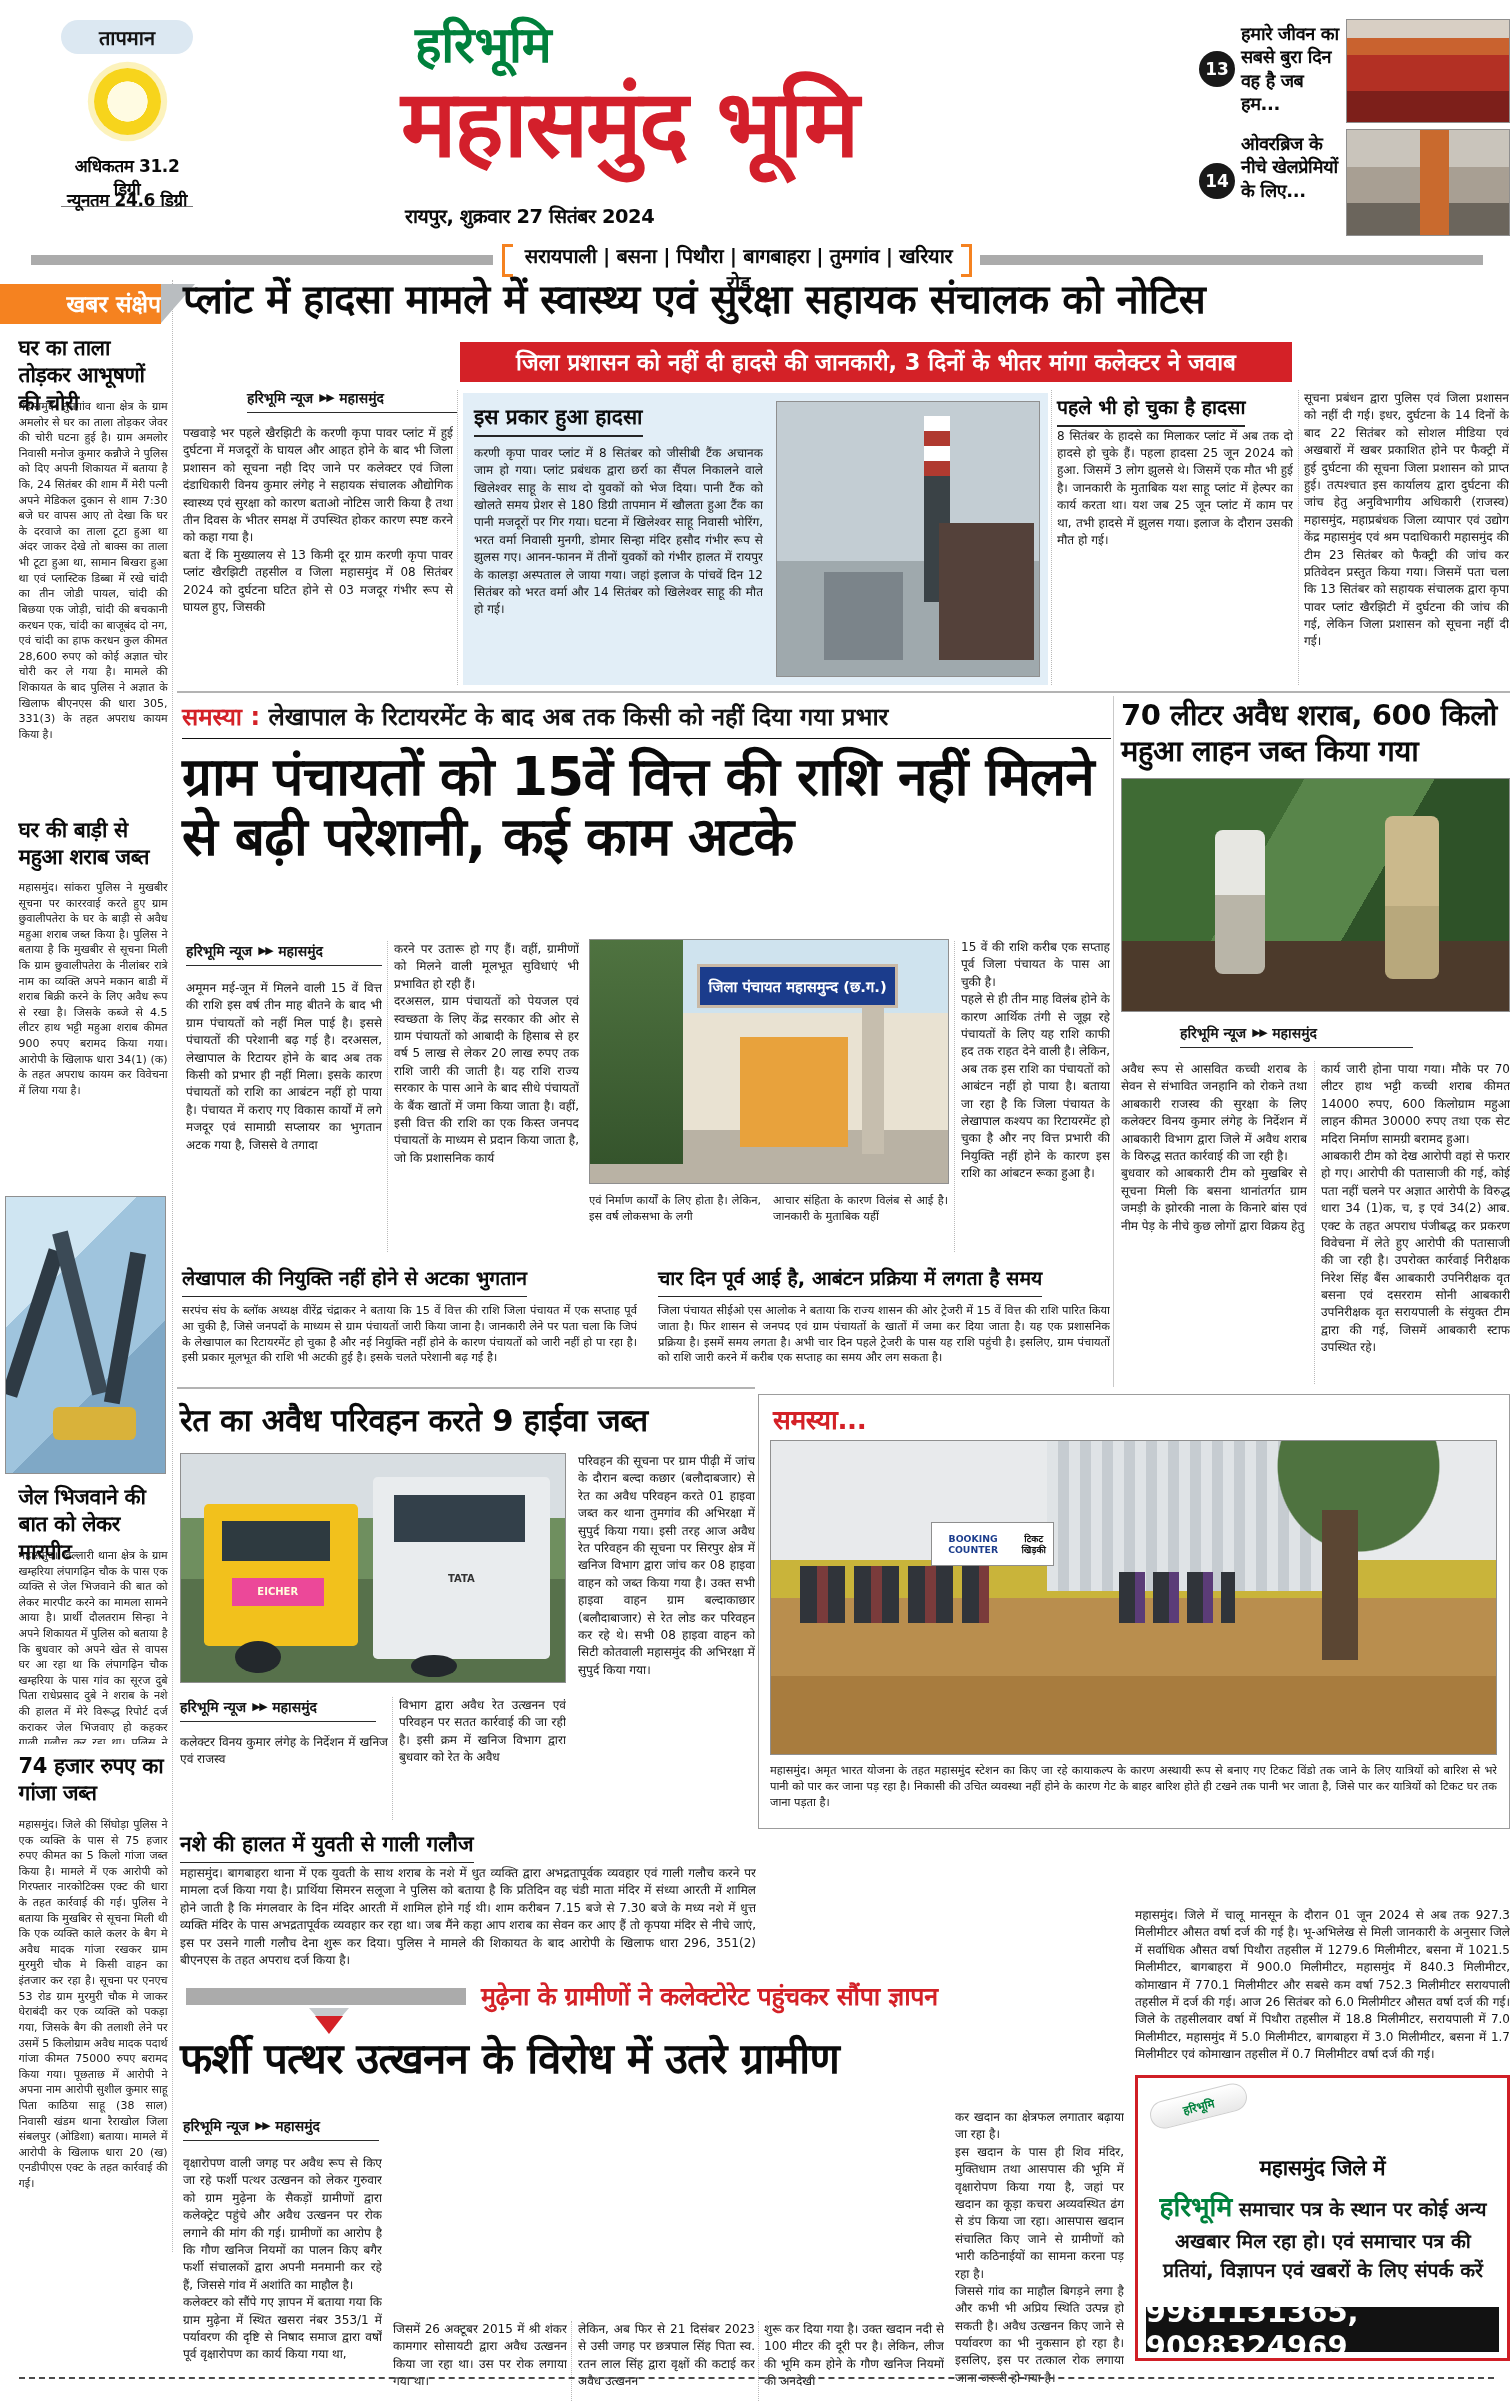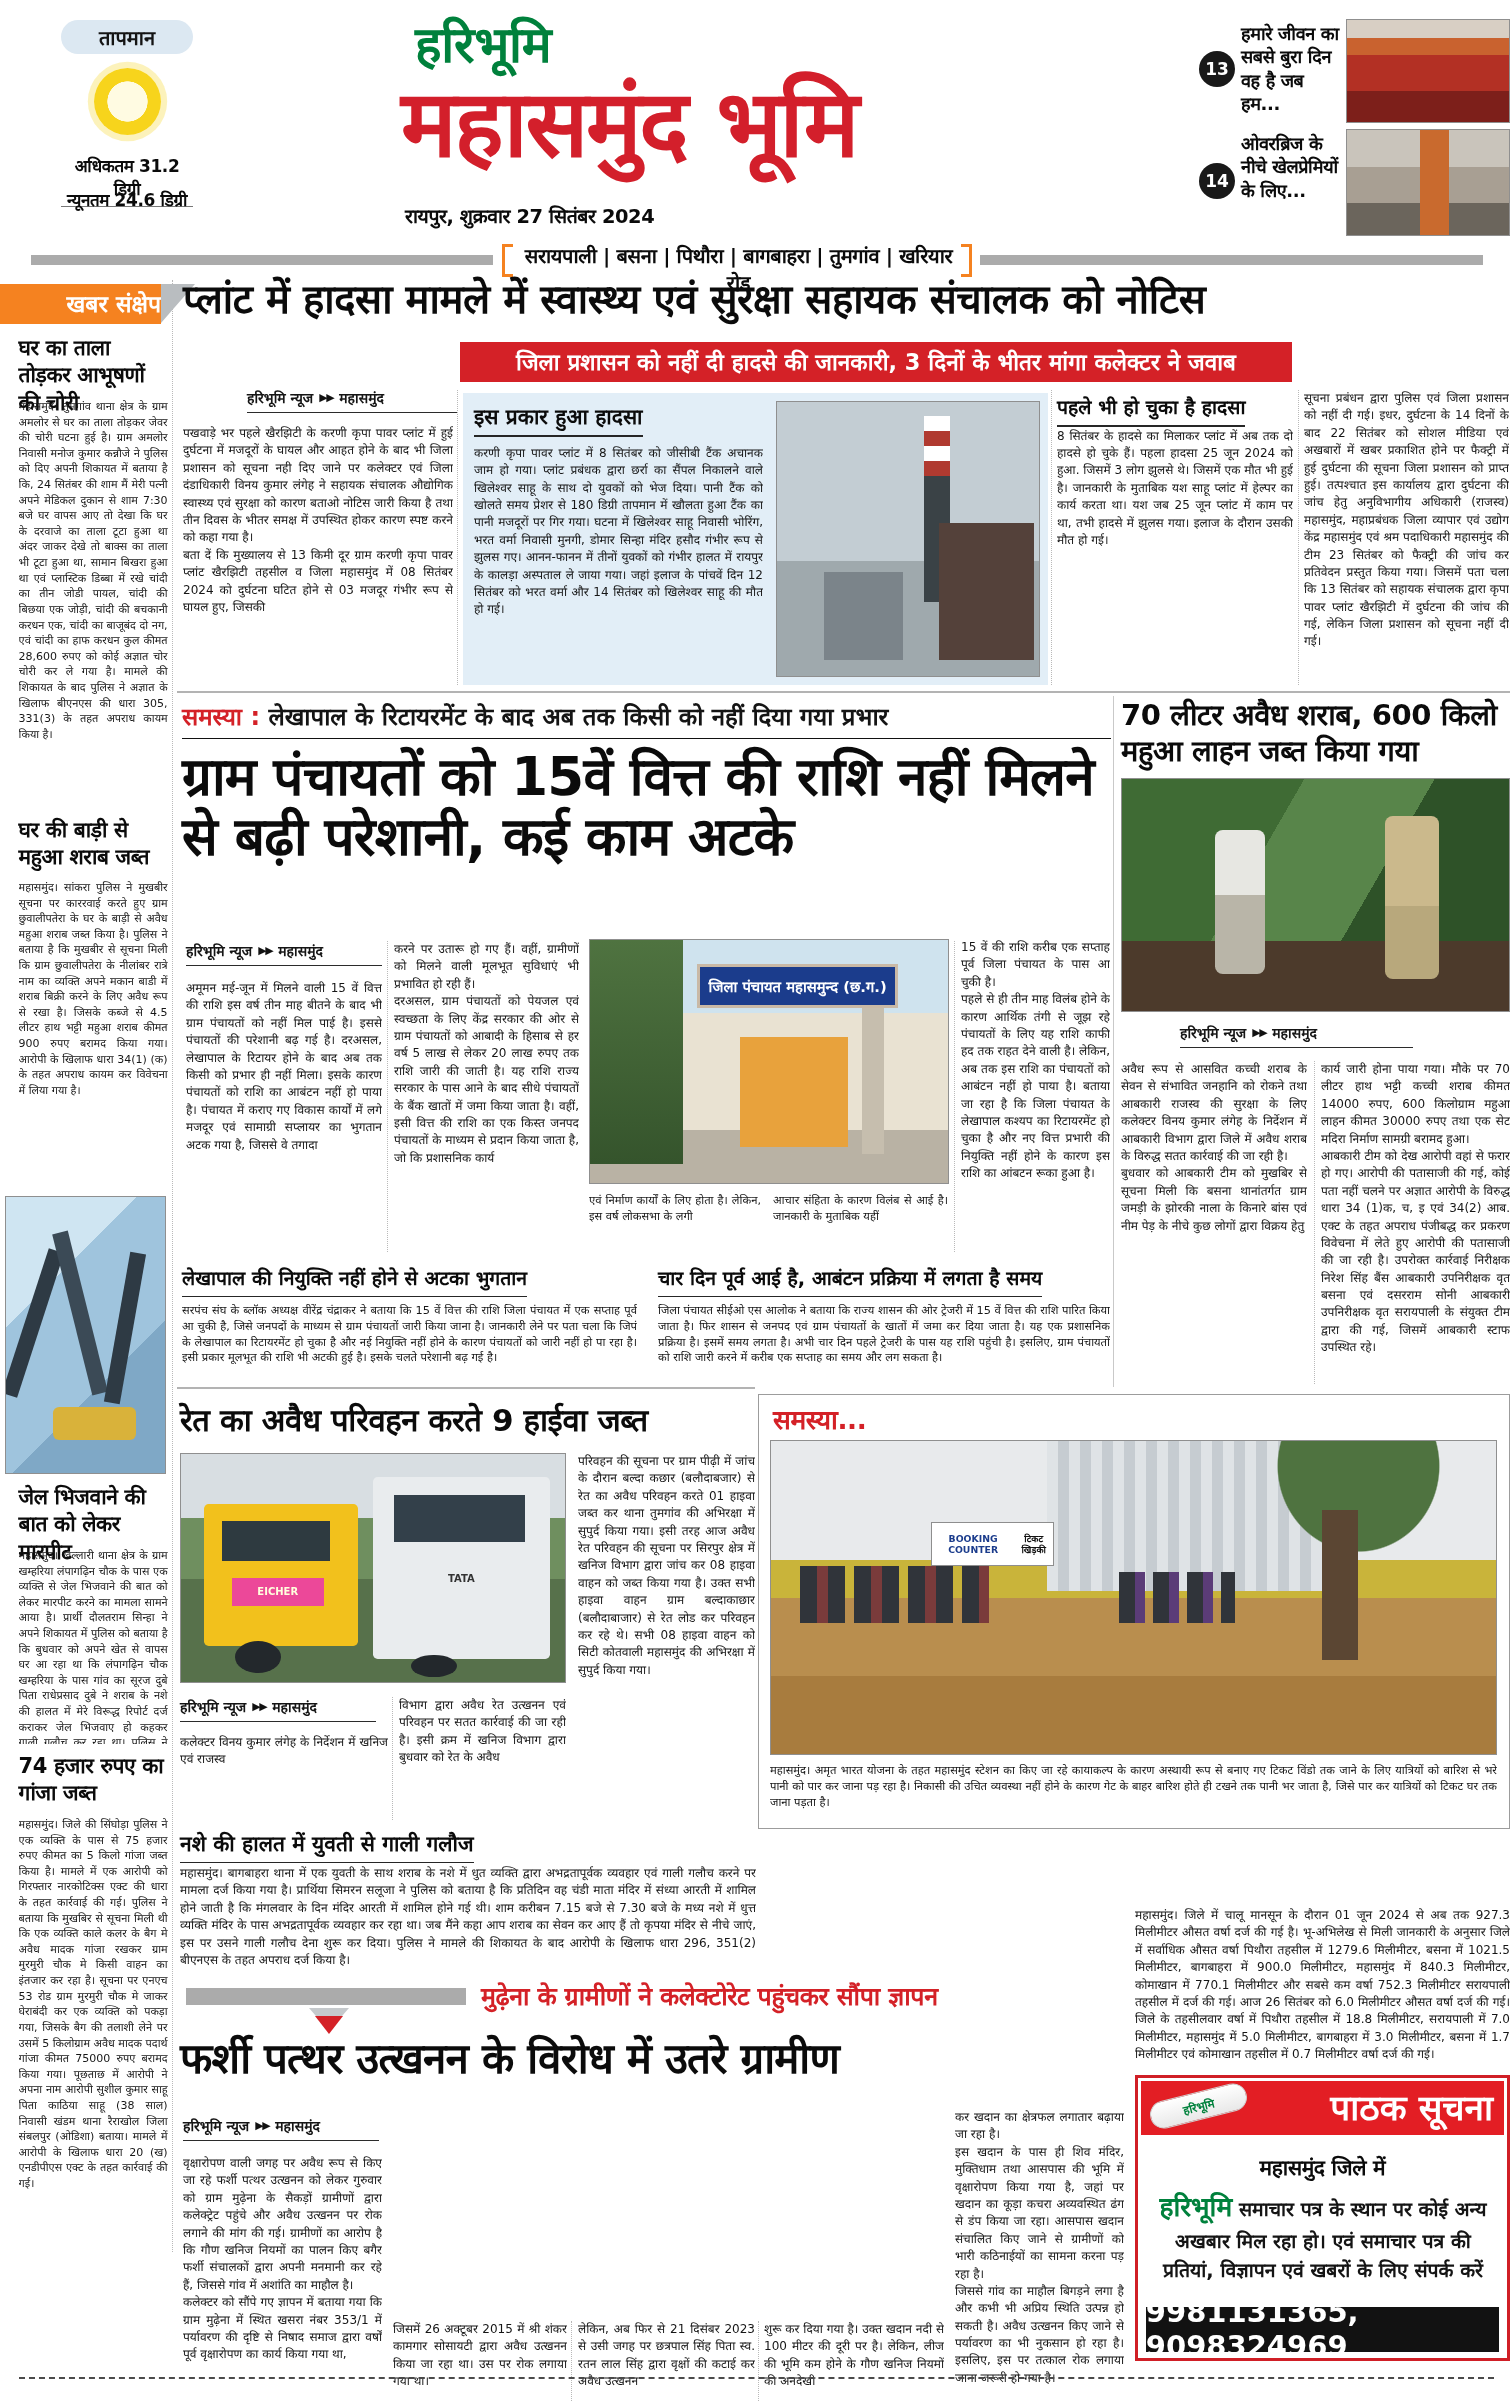--- a/index.html
+++ b/index.html
@@ -239,21 +239,20 @@
   <div class="abs bt" style="left:578px;top:2321px;width:177px;height:80px">लेकिन, अब फिर से 21 दिसंबर 2023 से उसी जगह पर छत्रपाल सिंह पिता स्व. रतन लाल सिंह द्वारा वृक्षों की कटाई कर अवैध उत्खनन</div>
   <div class="vdot" style="left:758px;top:2321px;height:80px"></div>
   <div class="abs bt" style="left:764px;top:2321px;width:180px;height:80px">शुरू कर दिया गया है। उक्त खदान नदी से 100 मीटर की दूरी पर है। लेकिन, लीज की भूमि कम होने के गौण खनिज नियमों की अनदेखी</div>
   <div class="abs bt" style="left:955px;top:2109px;width:169px;height:293px">कर खदान का क्षेत्रफल लगातार बढ़ाया जा रहा है।
 इस खदान के पास ही शिव मंदिर, मुक्तिधाम तथा आसपास की भूमि में वृक्षारोपण किया गया है, जहां पर खदान का कूड़ा कचरा अव्यवस्थित ढंग से डंप किया जा रहा। आसपास खदान संचालित किए जाने से ग्रामीणों को भारी कठिनाईयों का सामना करना पड़ रहा है।
 जिससे गांव का माहौल बिगड़ने लगा है और कभी भी अप्रिय स्थिति उत्पन्न हो सकती है। अवैध उत्खनन किए जाने से पर्यावरण का भी नुकसान हो रहा है। इसलिए, इस पर तत्काल रोक लगाया जाना जरूरी हो गया है।</div>
 
   <div class="abs bt" style="left:1135px;top:1907px;width:375px;height:155px">महासमुंद। जिले में चालू मानसून के दौरान 01 जून 2024 से अब तक 927.3 मिलीमीटर औसत वर्षा दर्ज की गई है। भू-अभिलेख से मिली जानकारी के अनुसार जिले में सर्वाधिक औसत वर्षा पिथौरा तहसील में 1279.6 मिलीमीटर, बसना में 1021.5 मिलीमीटर, बागबाहरा में 900.0 मिलीमीटर, महासमुंद में 840.3 मिलीमीटर, कोमाखान में 770.1 मिलीमीटर और सबसे कम वर्षा 752.3 मिलीमीटर सरायपाली तहसील में दर्ज की गई। आज 26 सितंबर को 6.0 मिलीमीटर औसत वर्षा दर्ज की गई। जिले के तहसीलवार वर्षा में पिथौरा तहसील में 18.8 मिलीमीटर, सरायपाली में 7.0 मिलीमीटर, महासमुंद में 5.0 मिलीमीटर, बागबाहरा में 3.0 मिलीमीटर, बसना में 1.7 मिलीमीटर एवं कोमाखान तहसील में 0.7 मिलीमीटर वर्षा दर्ज की गई।</div>
 
   <div class="abs" style="left:1135px;top:2075px;width:375px;height:286px;border:3.1px solid #d01f26;background:#fff">
-    <div class="abs banner" style="left:3.1px;top:3.1px;width:363px;height:54px;background:#e31e24;font-size:35px;line-height:54px;text-align:right;padding-right:11px">पाठक सूचना</div>
     <div class="abs" style="left:11px;top:14px;width:99px;height:28px;background:linear-gradient(180deg,#ffffff,#e8e8e8);border-radius:14px;transform:rotate(-14deg);display:flex;align-items:center;justify-content:center;border:0.8px solid #cfcfcf">
       <span class="green" style="font-weight:700;font-size:11.6px">हरिभूमि</span>
     </div>
     <div class="abs hd" style="left:7.8px;top:75px;width:353px;text-align:center;font-size:21px">महासमुंद जिले में</div>
     <div class="abs" style="left:14px;top:109px;width:342px;text-align:center;font-weight:700;font-size:19.4px;line-height:1.5">
       <span class="green" style="font-size:26.4px">हरिभूमि</span>
       <span>समाचार पत्र के स्थान पर कोई अन्य अखबार मिल रहा हो। एवं समाचार पत्र की प्रतियां, विज्ञापन एवं खबरों के लिए संपर्क करें</span>
     </div>
     <div class="abs" style="left:7.8px;bottom:6.2px;width:353px;height:45px;background:#121212;color:#fff;font-weight:700;font-size:29px;display:flex;align-items:center;justify-content:center">9981131365, 9098324969</div>
   </div>

